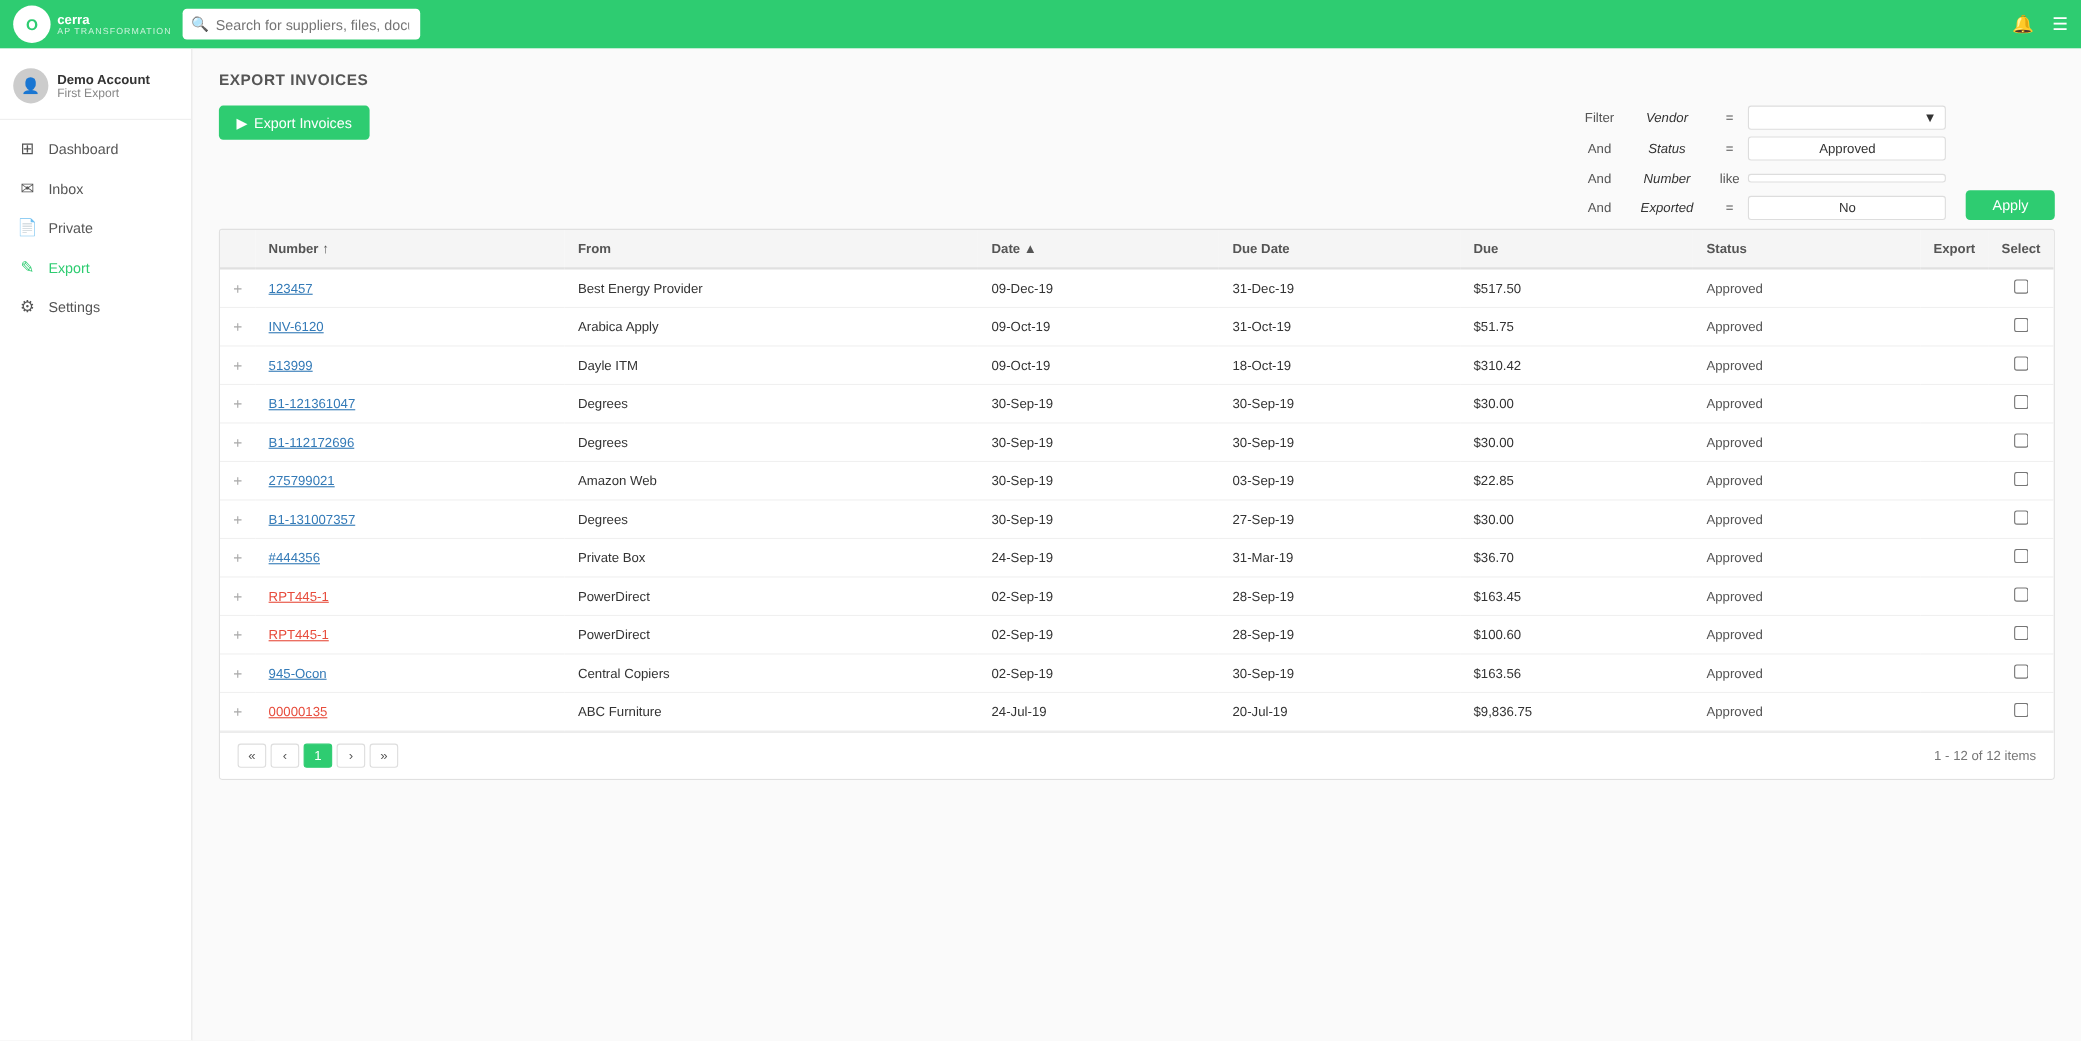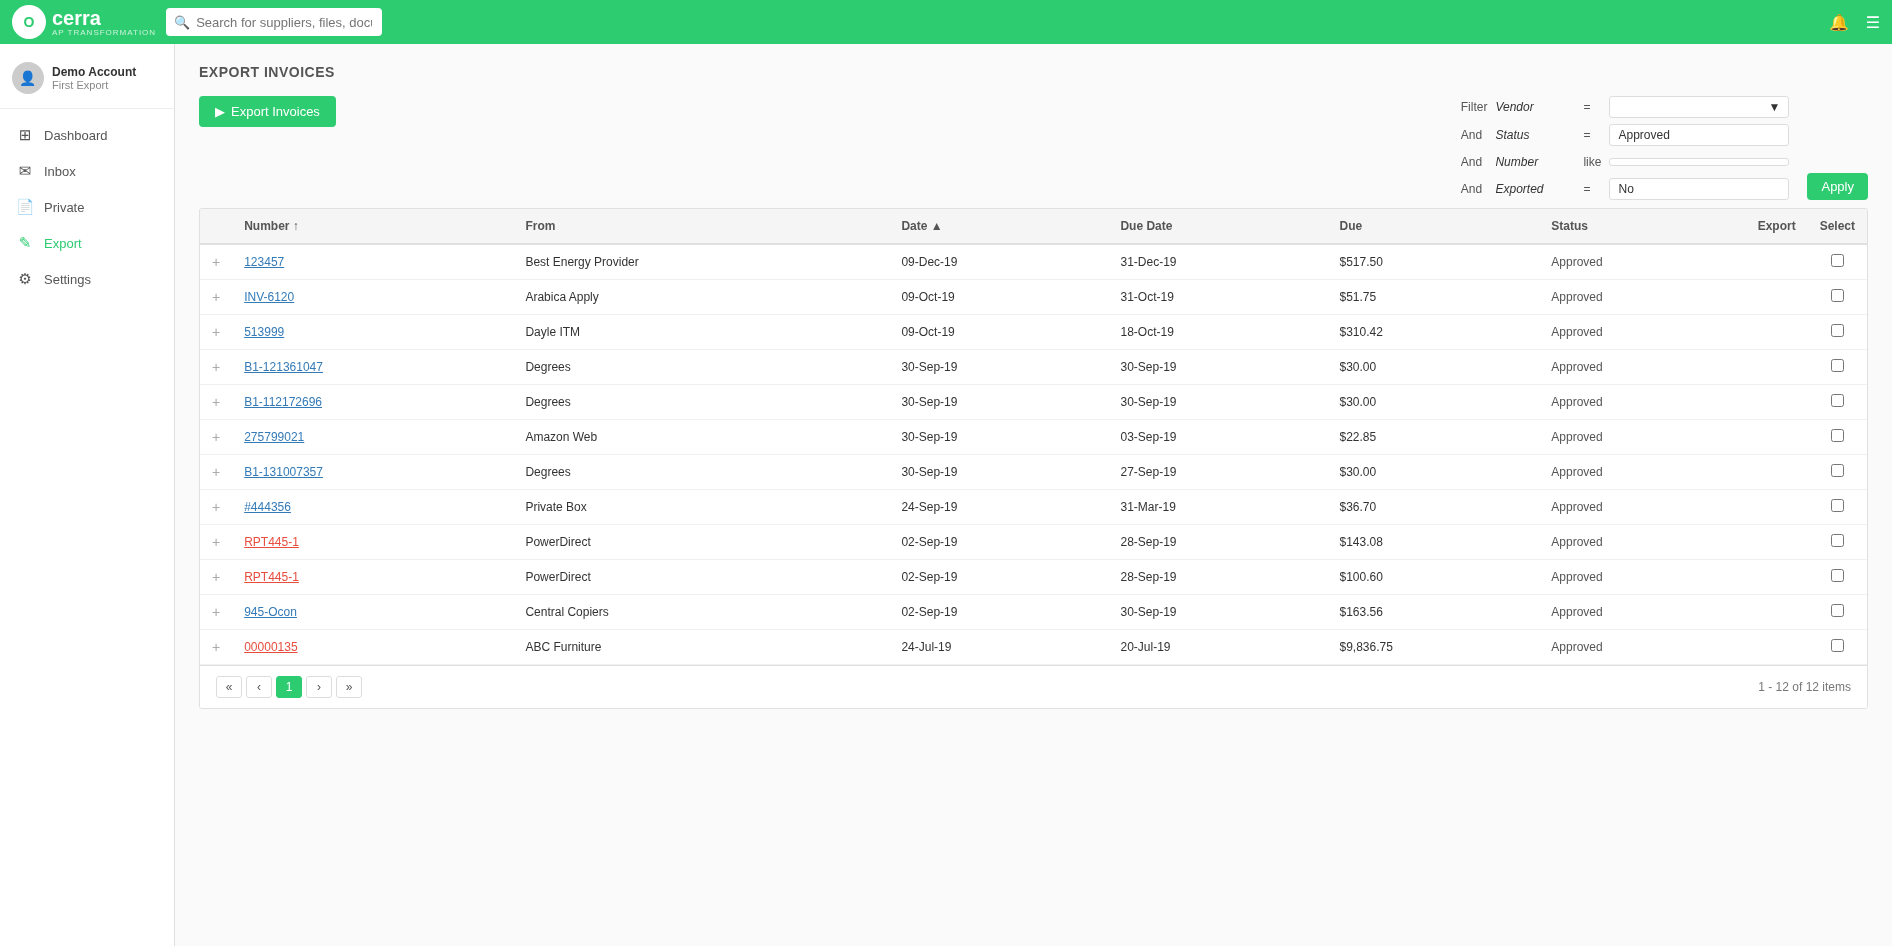--- a/index.html
+++ b/index.html
@@ -21,21 +21,21 @@
       gap: 6px;
       min-width: 140px;
     }
     .logo-circle {
       width: 34px; height: 34px;
       background: white;
       border-radius: 50%;
       display: flex; align-items: center; justify-content: center;
       font-weight: bold; color: #2ecc71; font-size: 14px;
     }
-    .logo-text { color: white; font-size: 20px; font-weight: bold; line-height: 1; }
+    .logo-text { color: white; font-size: 12px; font-weight: bold; line-height: 1; }
     .logo-sub { color: rgba(255,255,255,0.75); font-size: 8px; letter-spacing: 1px; }
     .search-bar {
       flex: 1;
       background: white;
       border: none;
       border-radius: 4px;
       height: 28px;
       padding: 0 10px 0 30px;
       font-size: 13px;
       color: #999;
@@ -128,20 +128,21 @@
       display: flex;
       align-items: center;
       gap: 6px;
       margin-bottom: 20px;
     }
     .filter-grid {
       display: grid;
       grid-template-columns: auto auto auto 1fr auto;
       gap: 6px 8px;
       align-items: center;
+      text-align: center;
     }
     .filter-field { font-size: 12px; color: #333; min-width: 80px; font-style: italic; }
     .filter-op { font-size: 12px; color: #555; }
     .filter-value {
       font-size: 12px;
       color: #333;
       border: 1px solid #ddd;
       padding: 3px 8px;
       border-radius: 3px;
       background: white;
@@ -156,21 +157,21 @@
       font-size: 12px;
       color: #333;
       display: flex;
       align-items: center;
       justify-content: space-between;
     }
     .apply-btn {
       background: #2ecc71;
       color: white;
       border: none;
-      padding: 6px 14px;
+      padding: 6px 24px;
       border-radius: 4px;
       cursor: pointer;
       font-size: 13px;
       font-weight: 500;
       align-self: flex-end;
       margin-left: 10px;
     }
 
     
     .table-wrap {
@@ -450,21 +451,21 @@
       <td class="status-approved">Approved</td>
       <td class="col-export"></td>
       <td class="col-select"><input type="checkbox" style=""></td>
     </tr>
             <tr>
       <td class="row-expand">+</td>
       <td><span class="inv-link-red">RPT445-1</span></td>
       <td>PowerDirect</td>
       <td>02-Sep-19</td>
       <td>28-Sep-19</td>
-      <td>$143.08</td>
+      <td>$163.45</td>
       <td class="status-approved">Approved</td>
       <td class="col-export"></td>
       <td class="col-select"><input type="checkbox" style=""></td>
     </tr>
             <tr>
       <td class="row-expand">+</td>
       <td><span class="inv-link-red">RPT445-1</span></td>
       <td>PowerDirect</td>
       <td>02-Sep-19</td>
       <td>28-Sep-19</td>

